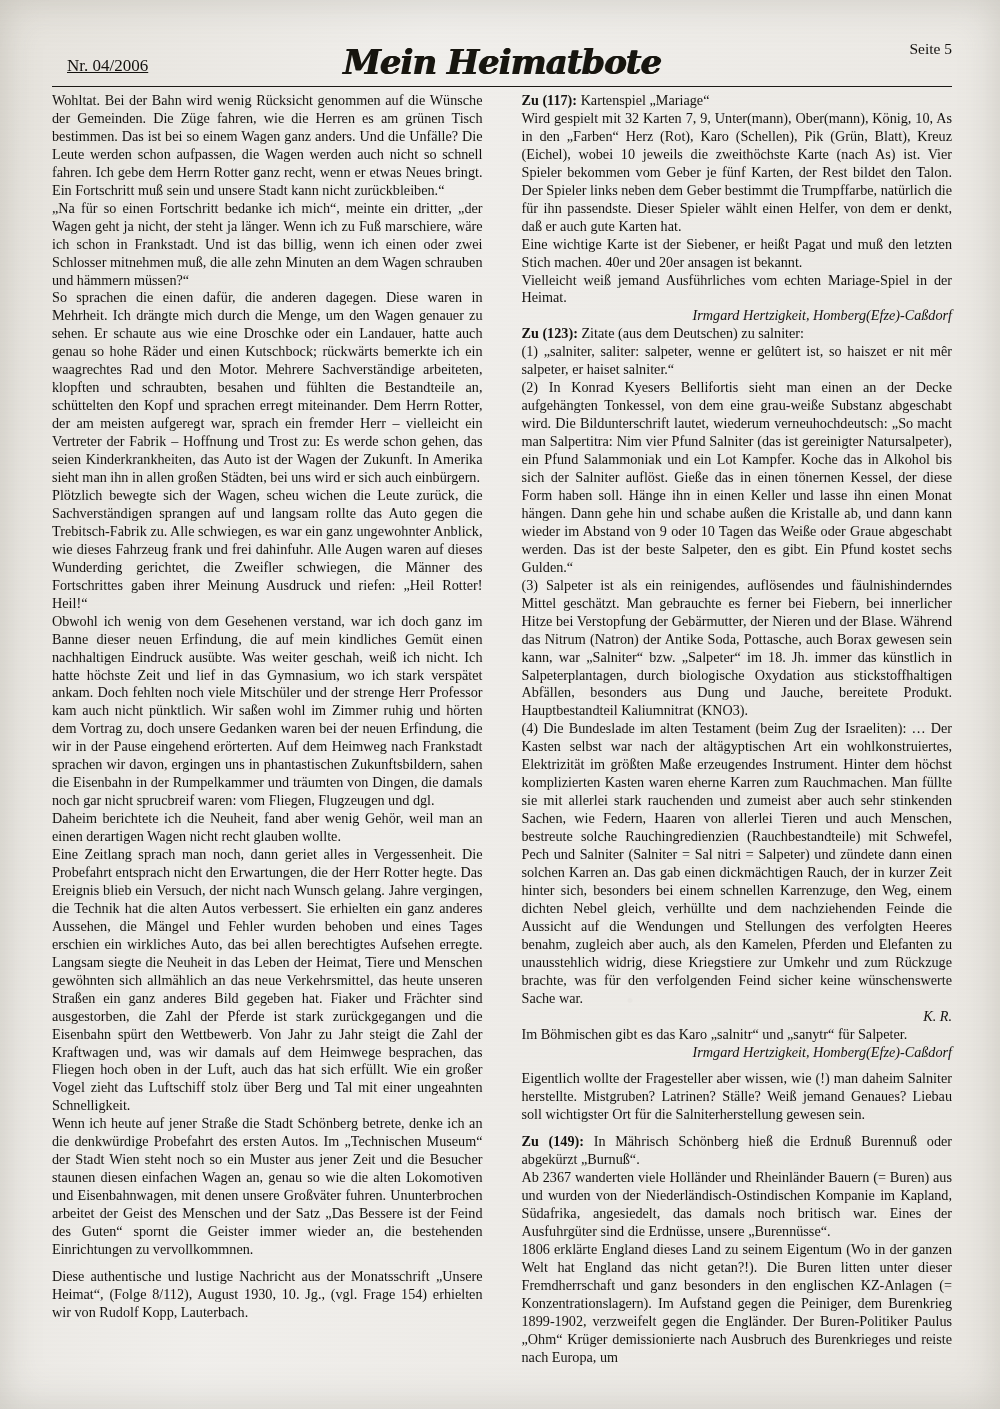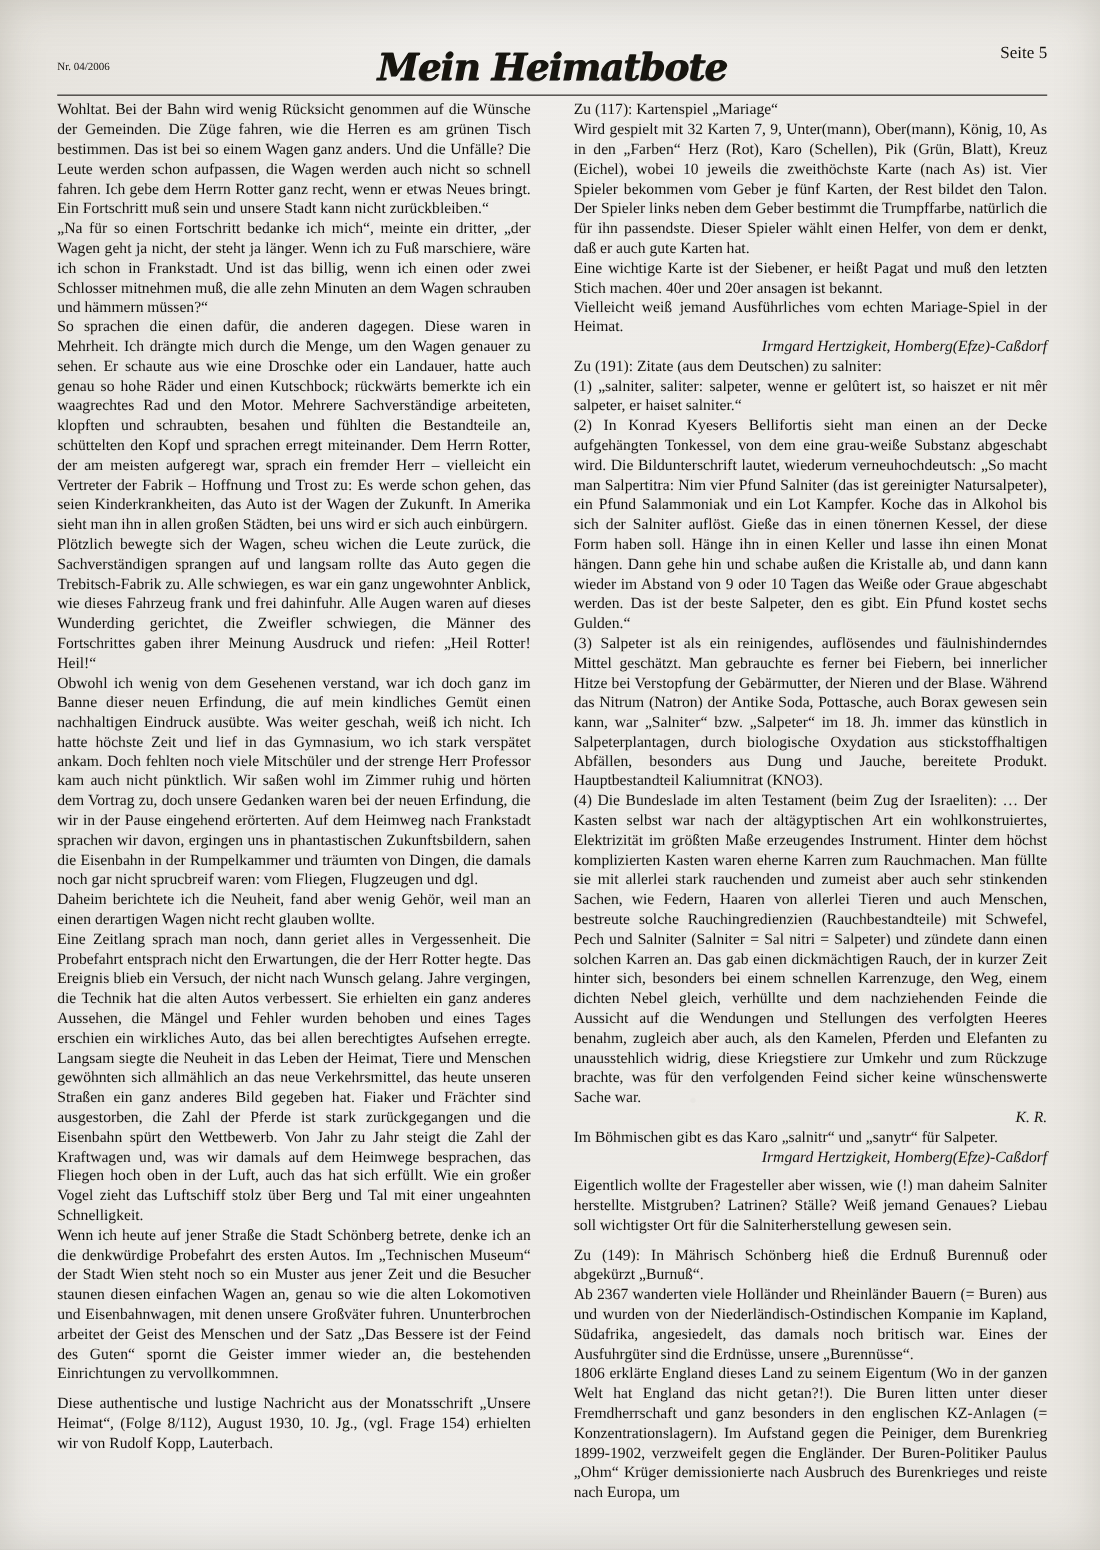--- a/index.html
+++ b/index.html
@@ -33,23 +33,24 @@
     top: 40px;
     width: 900px;
   }
   
   .header {
     position: relative;
     height: 44px;
   }
   .issue {
     position: absolute;
-    left: 0;
+    left: 15px;
     top: 16px;
-    font-size: 10px;
+    font-size: 17px;
+    text-decoration: underline;
   }
   .pageno {
     position: absolute;
     right: 0;
     top: 0;
     font-size: 15.5px;
   }
   .masthead {
     position: absolute;
     left: 50%;
@@ -86,21 +87,21 @@
   p {
     margin: 0;
     font-size: 14.2px;
     line-height: 1.265;
     text-align: justify;
     text-justify: inter-word;
     hyphens: auto;
   }
   p + p { margin-top: 0px; }
   .gap { margin-top: 9px; }
-  .bold { font-weight: normal; }
+  .bold { font-weight: bold; }
   .ital { font-style: italic; }
   .right { text-align: right; }
   .scanline {
     position: absolute;
     left: 0;
     top: 0;
     width: 100%;
     height: 100%;
     pointer-events: none;
     opacity: 0.5;
@@ -142,21 +143,21 @@
       <p class="gap">Diese authentische und lustige Nachricht aus der Monatsschrift „Unsere Heimat“, (Folge 8/112), August 1930, 10. Jg., (vgl. Frage 154) erhielten wir von Rudolf Kopp, Lauterbach.</p>
     </div>
 
     <div class="col">
       <p><span class="bold">Zu (117):</span> <span>Kartenspiel „Mariage“</span></p>
       <p>Wird gespielt mit 32 Karten 7, 9, Unter(mann), Ober(mann), König, 10, As in den „Farben“ Herz (Rot), Karo (Schellen), Pik (Grün, Blatt), Kreuz (Eichel), wobei 10 jeweils die zweithöchste Karte (nach As) ist. Vier Spieler bekommen vom Geber je fünf Karten, der Rest bildet den Talon. Der Spieler links neben dem Geber bestimmt die Trumpffarbe, natürlich die für ihn passendste. Dieser Spieler wählt einen Helfer, von dem er denkt, daß er auch gute Karten hat.</p>
       <p>Eine wichtige Karte ist der Siebener, er heißt Pagat und muß den letzten Stich machen. 40er und 20er ansagen ist bekannt.</p>
       <p>Vielleicht weiß jemand Ausführliches vom echten Mariage-Spiel in der Heimat.</p>
       <p class="right"><span class="ital">Irmgard Hertzigkeit, Homberg(Efze)-Caßdorf</span></p>
 
-      <p><span class="bold">Zu (191):</span> <span>Zitate (aus dem Deutschen) zu salniter:</span></p>
+      <p><span class="bold">Zu (123):</span> <span>Zitate (aus dem Deutschen) zu salniter:</span></p>
       <p>(1) „salniter, saliter: salpeter, wenne er gelûtert ist, so haiszet er nit mêr salpeter, er haiset salniter.“</p>
       <p>(2) In Konrad Kyesers Bellifortis sieht man einen an der Decke aufgehängten Tonkessel, von dem eine grau-weiße Substanz abgeschabt wird. Die Bildunterschrift lautet, wiederum verneuhochdeutsch: „So macht man Salpertitra: Nim vier Pfund Salniter (das ist gereinigter Natursalpeter), ein Pfund Salammoniak und ein Lot Kampfer. Koche das in Alkohol bis sich der Salniter auflöst. Gieße das in einen tönernen Kessel, der diese Form haben soll. Hänge ihn in einen Keller und lasse ihn einen Monat hängen. Dann gehe hin und schabe außen die Kristalle ab, und dann kann wieder im Abstand von 9 oder 10 Tagen das Weiße oder Graue abgeschabt werden. Das ist der beste Salpeter, den es gibt. Ein Pfund kostet sechs Gulden.“</p>
       <p>(3) Salpeter ist als ein reinigendes, auflösendes und fäulnishinderndes Mittel geschätzt. Man gebrauchte es ferner bei Fiebern, bei innerlicher Hitze bei Verstopfung der Gebärmutter, der Nieren und der Blase. Während das Nitrum (Natron) der Antike Soda, Pottasche, auch Borax gewesen sein kann, war „Salniter“ bzw. „Salpeter“ im 18. Jh. immer das künstlich in Salpeterplantagen, durch biologische Oxydation aus stickstoffhaltigen Abfällen, besonders aus Dung und Jauche, bereitete Produkt. Hauptbestandteil Kaliumnitrat (KNO3).</p>
       <p>(4) Die Bundeslade im alten Testament (beim Zug der Israeliten): … Der Kasten selbst war nach der altägyptischen Art ein wohlkonstruiertes, Elektrizität im größten Maße erzeugendes Instrument. Hinter dem höchst komplizierten Kasten waren eherne Karren zum Rauchmachen. Man füllte sie mit allerlei stark rauchenden und zumeist aber auch sehr stinkenden Sachen, wie Federn, Haaren von allerlei Tieren und auch Menschen, bestreute solche Rauchingredienzien (Rauchbestandteile) mit Schwefel, Pech und Salniter (Salniter = Sal nitri = Salpeter) und zündete dann einen solchen Karren an. Das gab einen dickmächtigen Rauch, der in kurzer Zeit hinter sich, besonders bei einem schnellen Karrenzuge, den Weg, einem dichten Nebel gleich, verhüllte und dem nachziehenden Feinde die Aussicht auf die Wendungen und Stellungen des verfolgten Heeres benahm, zugleich aber auch, als den Kamelen, Pferden und Elefanten zu unausstehlich widrig, diese Kriegstiere zur Umkehr und zum Rückzuge brachte, was für den verfolgenden Feind sicher keine wünschenswerte Sache war.</p>
       <p class="right"><span class="ital">K. R.</span></p>
       <p>Im Böhmischen gibt es das Karo „salnitr“ und „sanytr“ für Salpeter.</p>
       <p class="right"><span class="ital">Irmgard Hertzigkeit, Homberg(Efze)-Caßdorf</span></p>
 
       <p class="gap">Eigentlich wollte der Fragesteller aber wissen, wie (!) man daheim Salniter herstellte. Mistgruben? Latrinen? Ställe? Weiß jemand Genaues? Liebau soll wichtigster Ort für die Salniterherstellung gewesen sein.</p>
 

